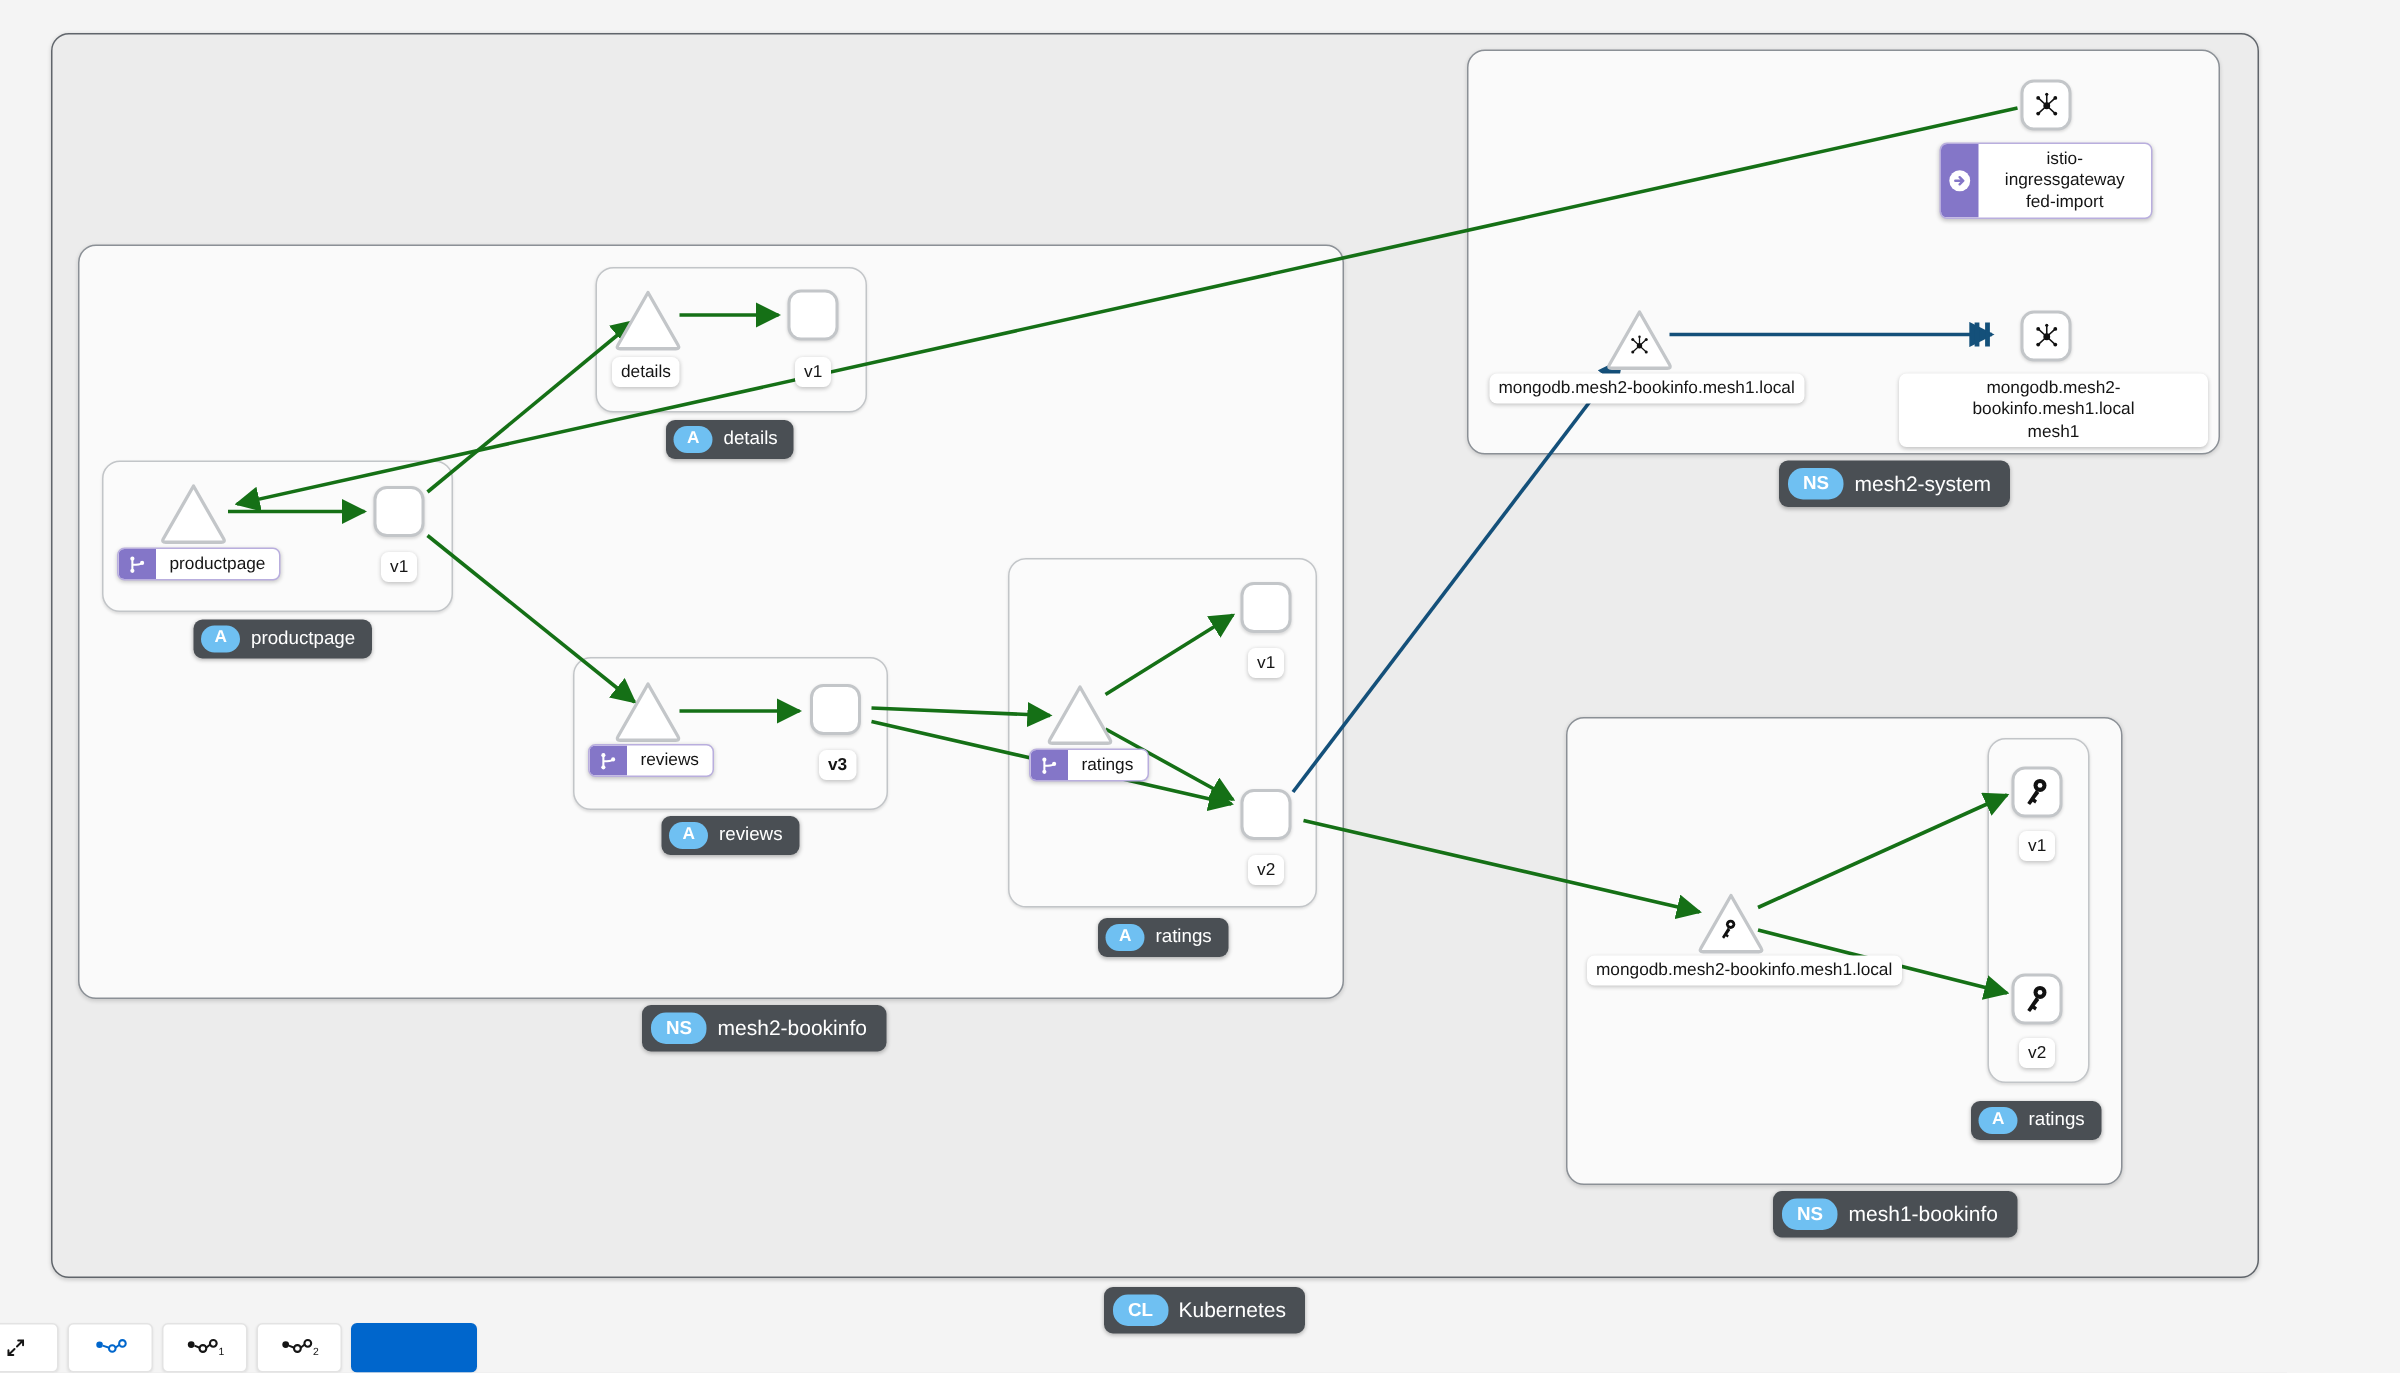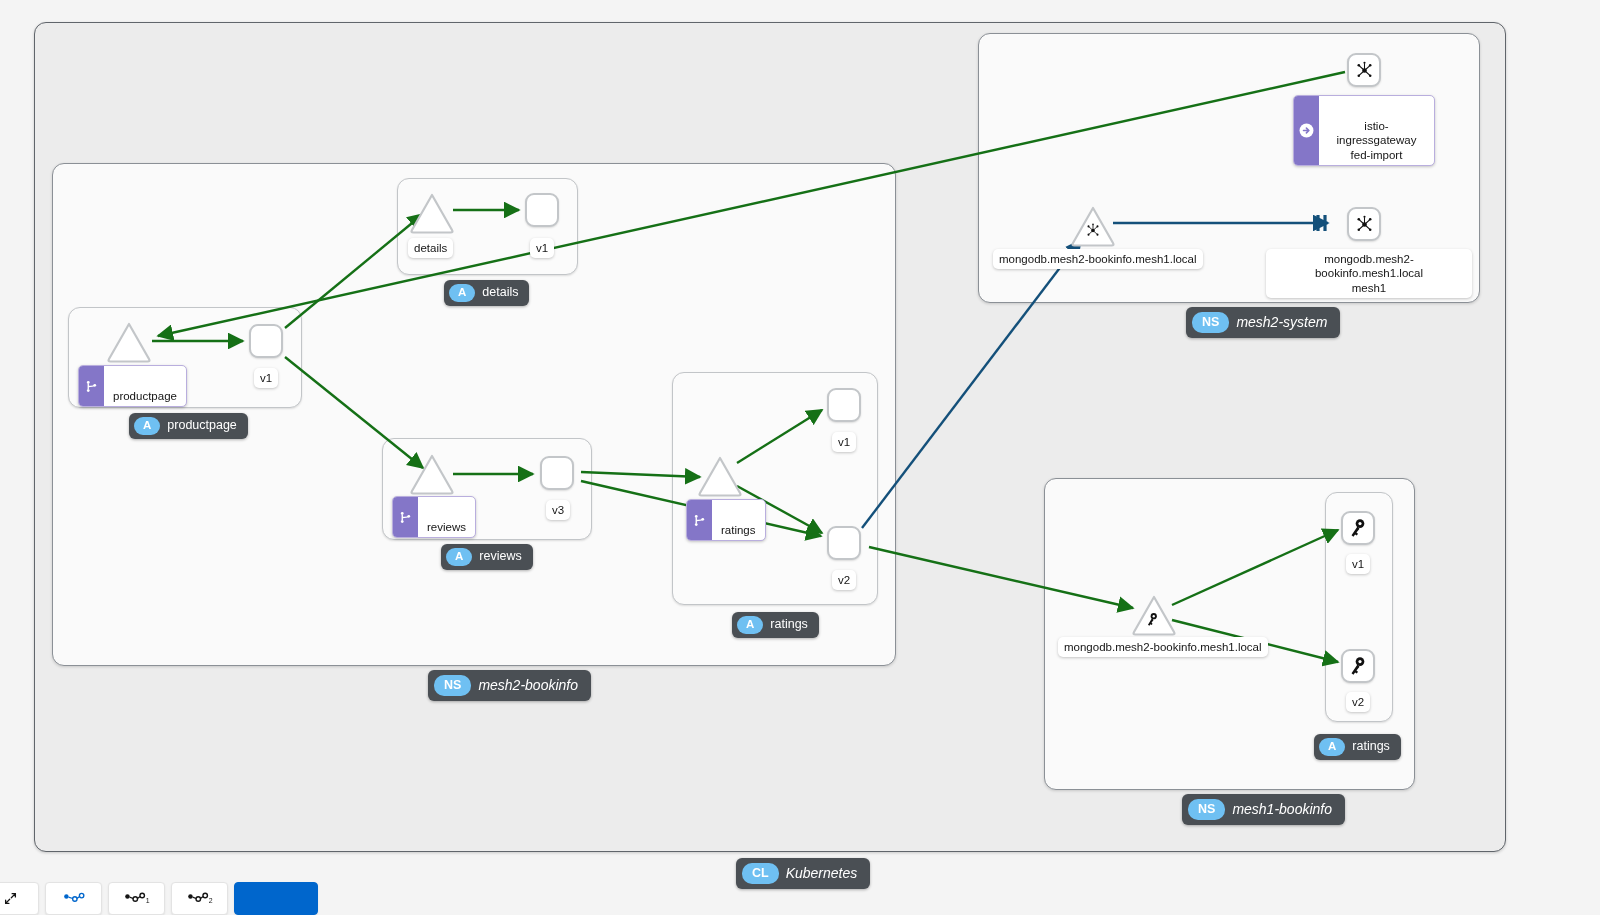--- a/index.html
+++ b/index.html
@@ -58,38 +58,38 @@
     border:1px solid #b9aede;border-radius:5px;background:#fff;
     box-shadow:0 1px 3px rgba(0,0,0,.22);overflow:hidden;
   }
   .blabel .bicon{
     background:#8476c8;width:25px;display:flex;align-items:center;
     justify-content:center;
   }
   .blabel .btxt{
     padding:3px 9px;font-size:11.5px;color:#151515;white-space:nowrap;
     display:flex;align-items:center;justify-content:space-between;
-    line-height:1.25;text-align:center;margin-top:20px;
+    line-height:1.25;text-align:center;
   }
   .blabel.two .btxt{white-space:normal;padding:3px 8px;}
 
   
   .gbadge{
     position:absolute;display:flex;align-items:center;gap:7px;
     background:#4a4f54;border-radius:6px;padding:4px 11px 4px 5px;
     box-shadow:0 1px 3px rgba(0,0,0,.3);
   }
   .gbadge .pill{
     background:#6fc0f2;color:#fff;border-radius:10px;
     font-size:11.5px;font-weight:bold;padding:2px 9px;line-height:1.2;
   }
   .gbadge .gtxt{color:#fff;font-size:12.5px;line-height:1.2;white-space:nowrap;}
   .gbadge.big{padding:5px 13px 5px 6px;margin-left:29px;}
   .gbadge.big .pill{font-size:12.5px;padding:3px 10px;}
-  .gbadge.big .gtxt{font-size:14px;font-style:italic;}
+  .gbadge.big .gtxt{font-size:14px;}
 
   
   #toolbar{position:absolute;left:0;bottom:0;height:33px;display:flex;gap:6px;align-items:flex-end;}
   .tbtn{
     width:55px;height:31px;background:#fff;border:1px solid #e3e3e3;
     border-radius:4px;display:flex;align-items:center;justify-content:center;
     box-shadow:0 1px 2px rgba(0,0,0,.08);
   }
   .tbtn.primary{background:#0066cc;border-color:#0066cc;width:82px;}
 </style>
@@ -202,21 +202,21 @@
         <circle cx="4" cy="3" r="1.7" fill="#fff" stroke="none"></circle>
         <circle cx="4" cy="13" r="1.7" fill="#fff" stroke="none"></circle>
         <circle cx="12" cy="6.5" r="1.7" fill="#fff" stroke="none"></circle>
         <path d="M4 4.7 L4 11.3 M4.3 8 C7 8 10.3 7.8 11 7.2" stroke-linecap="round"></path>
       </svg>
     </span>
     <span class="btxt">reviews</span>
   </div>
 
   <div class="node wl-sq" style="left:540px;top:456px;"></div>
-  <div class="nlabel" style="left:546px;top:500px;">v3</div>
+  <div class="nlabel" style="left:546px;top:500px;font-weight:bold;">v3</div>
 
   <div class="node svc-tri" style="left:697px;top:455px;">
     <svg width="46" height="42" viewBox="0 0 46 42">
       <path d="M23 3 L43 38 Q44.5 40.5 41.5 40.5 L4.5 40.5 Q1.5 40.5 3 38 Z" fill="#ffffff" stroke="#c3c6c9" stroke-width="2.2" stroke-linejoin="round"></path>
     </svg>
   </div>
   <div class="blabel" style="left:686px;top:499px;">
     <span class="bicon">
       <svg width="13" height="13" viewBox="0 0 16 16" fill="none" stroke="#fff" stroke-width="1.7">
         <circle cx="4" cy="3" r="1.7" fill="#fff" stroke="none"></circle>

